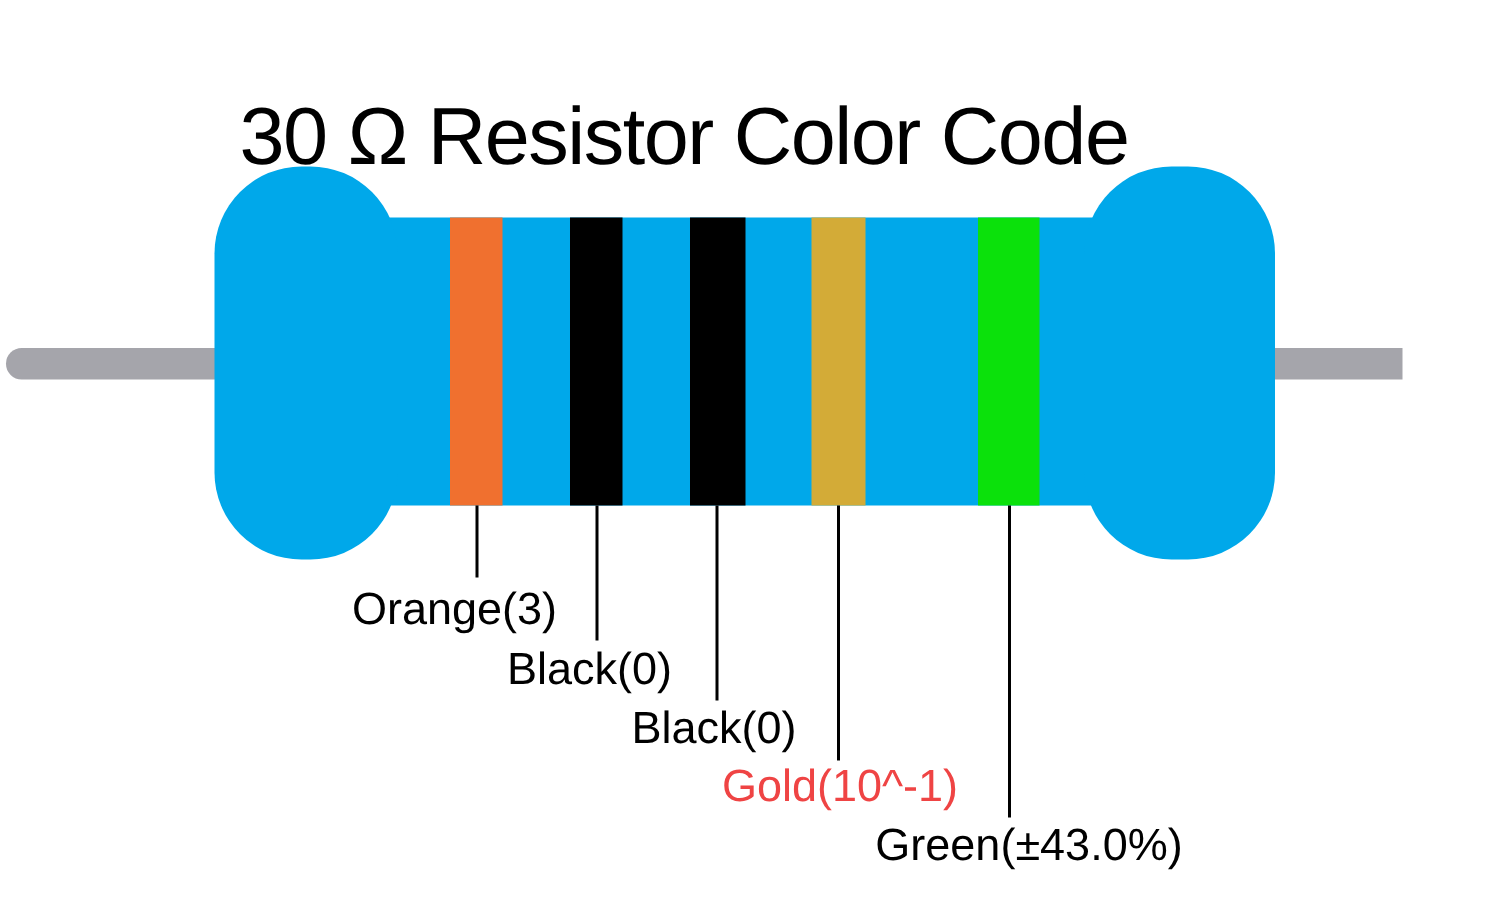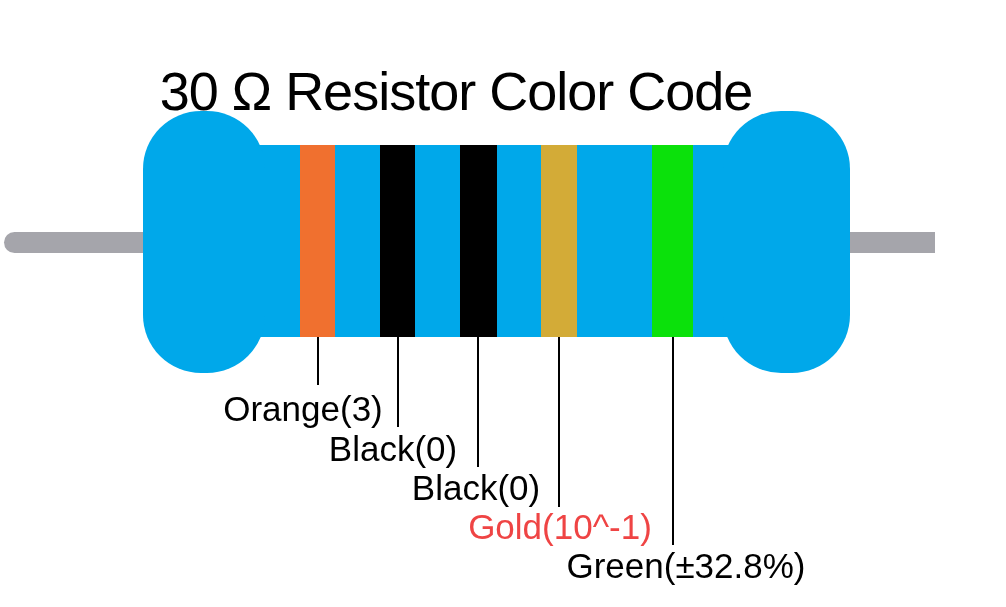--- a/index.html
+++ b/index.html
@@ -26,21 +26,21 @@
     position:absolute; left:235px; top:145px; width:540px; height:192px;
   }
   .band {
     position:absolute; top:145px; height:192px;
   }
   .pointer {
     position:absolute; top:337px; width:2px; background:#000;
   }
   .band-label {
     position:absolute; transform:translateX(-50%);
-    font-size:35px; line-height:1.1; color:#000; white-space:nowrap;
+    font-size:30px; line-height:1.1; color:#000; white-space:nowrap;
   }
 </style>
 </head>
 <body>
 
 <div class="stage">
   <h1 class="title">30 Ω Resistor Color Code</h1>
 
   <div class="lead lead-left" style="background: rgb(165, 165, 171);"></div>
   <div class="lead lead-right" style="background: rgb(165, 165, 171);"></div>
@@ -57,15 +57,15 @@
       <div class="pointer" style="left: 397px; height: 90px; background: rgb(0, 0, 0);"></div>
       <div class="band-label" style="left: 393px; top: 430px; color: rgb(0, 0, 0);">Black(0)</div>
       <div class="band" style="left: 460px; width: 37px; background: rgb(0, 0, 0);"></div>
       <div class="pointer" style="left: 477px; height: 130px; background: rgb(0, 0, 0);"></div>
       <div class="band-label" style="left: 476px; top: 469px; color: rgb(0, 0, 0);">Black(0)</div>
       <div class="band" style="left: 541px; width: 36px; background: rgb(211, 171, 55);"></div>
       <div class="pointer" style="left: 558px; height: 170px; background: rgb(0, 0, 0);"></div>
       <div class="band-label" style="left: 560px; top: 508px; color: #ef4444;">Gold(10^-1)</div>
       <div class="band" style="left: 652px; width: 41px; background: rgb(11, 225, 11);"></div>
       <div class="pointer" style="left: 672px; height: 208px; background: rgb(0, 0, 0);"></div>
-      <div class="band-label" style="left: 686px; top: 547px; color: rgb(0, 0, 0);">Green(±32.8%)</div>
+      <div class="band-label" style="left: 686px; top: 547px; color: rgb(0, 0, 0);">Green(±43.0%)</div>
     </div>
 </div>
 
 </body></html>

